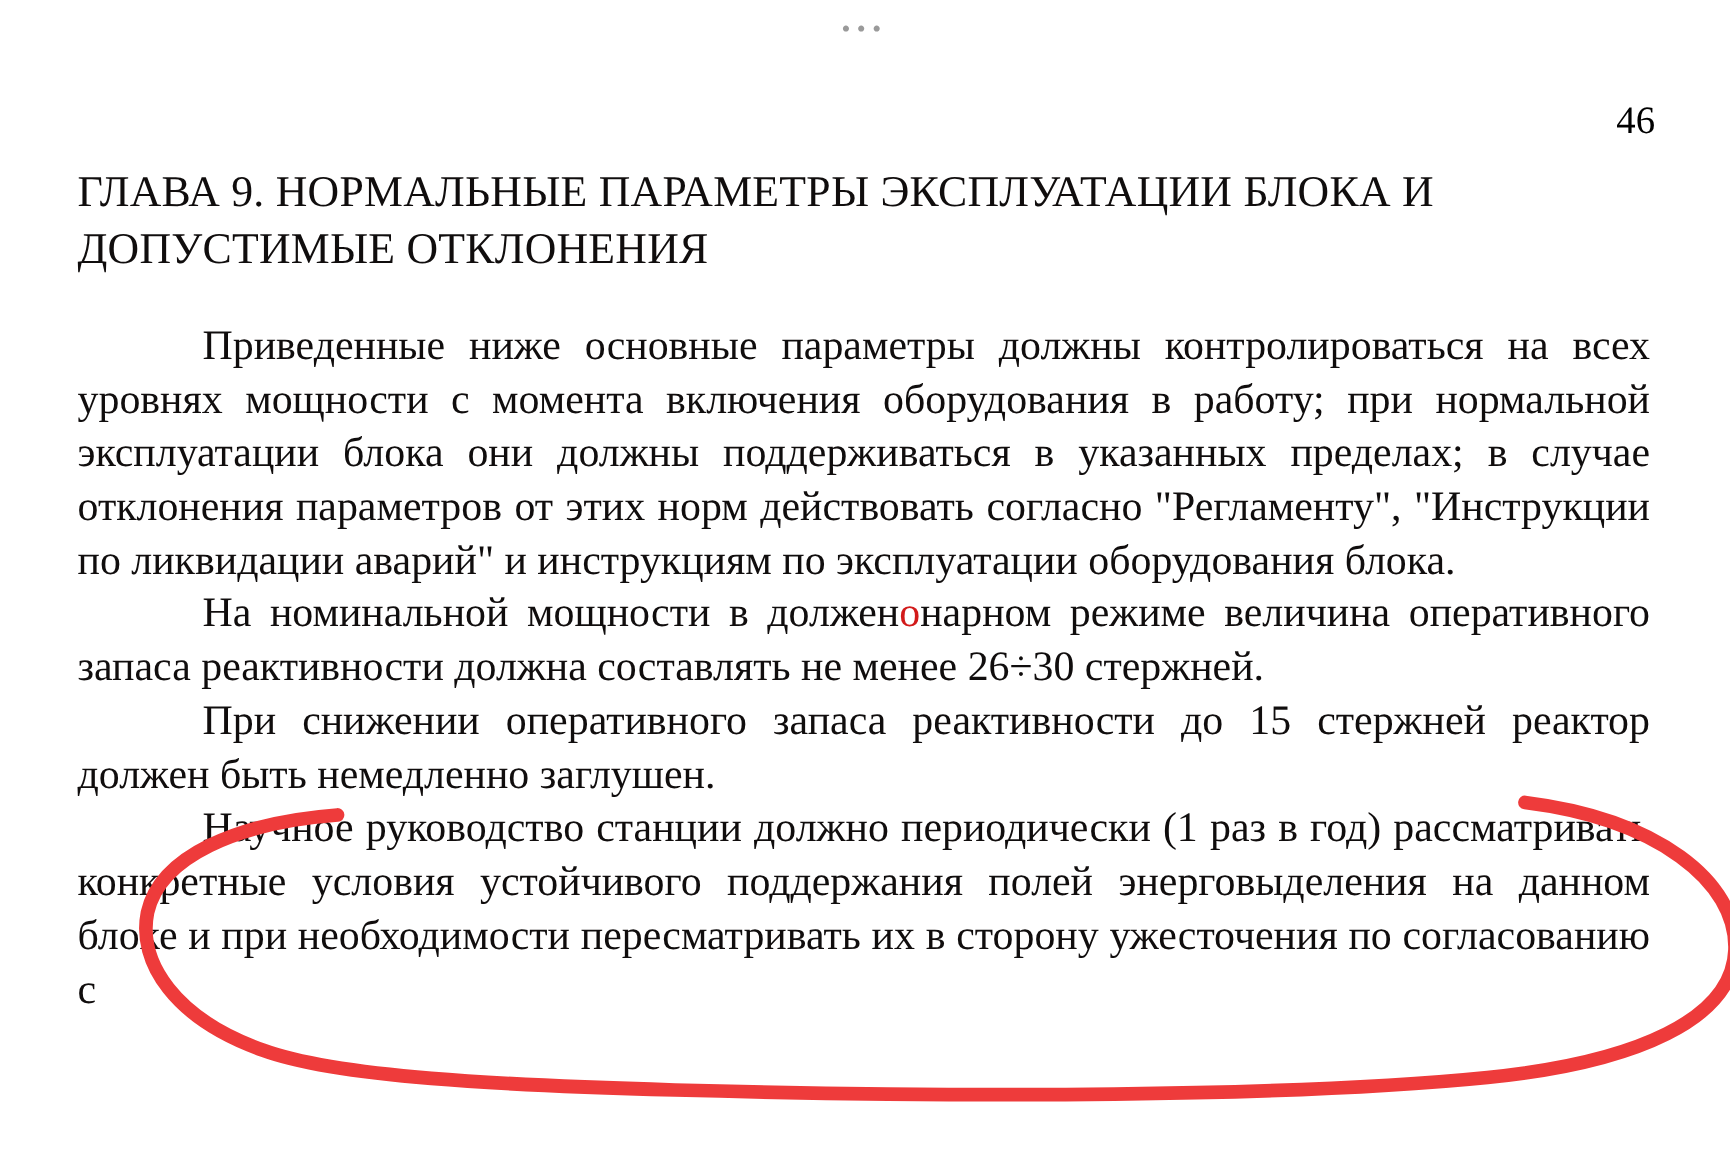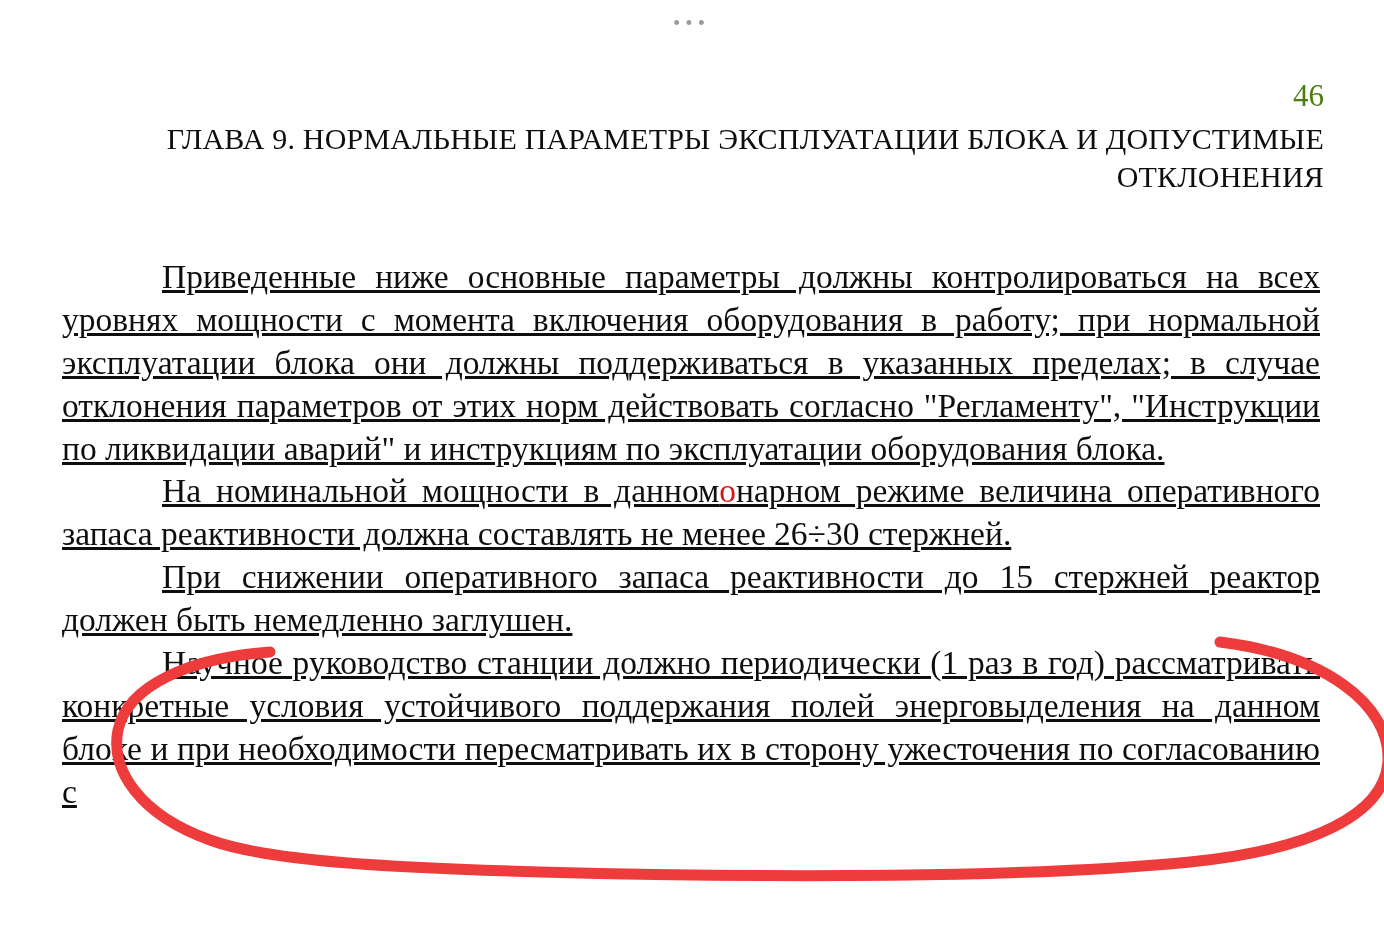--- a/index.html
+++ b/index.html
@@ -28,46 +28,45 @@
     color: #9a9a9a;
     font-family: "Liberation Sans", sans-serif;
     line-height: 10px;
     user-select: none;
   }
   .page-number {
     position: absolute;
     top: 78px;
     right: 60px;
     font-size: 31px;
-    color: #4d7c0f;
+    color: #000000;
   }
   .chapter-title {
     position: absolute;
-    top: 120px;
+    top: 132px;
     left: 62px;
     width: 1262px;
-    text-align: right;
-    font-size: 30px;
+    text-align: left;
+    font-size: 35px;
     line-height: 1.28;
     letter-spacing: 0.2px;
   }
   .body-text {
     position: absolute;
     top: 256px;
     left: 62px;
     width: 1258px;
     font-size: 33.5px;
     line-height: 1.28;
   }
   .para {
     margin: 0;
     text-align: justify;
     text-indent: 100px;
     text-justify: inter-word;
-    text-decoration: underline;
   }
   .para.last {
     text-align: justify;
   }
   .hl-red {
     color: #d21a1a;
   }
   
   .annotation {
     position: absolute;
@@ -92,21 +91,21 @@
 <div id="page">
 
   <div class="dots">•••</div>
 
   <div class="page-number">46</div>
 
   <div class="chapter-title">ГЛАВА 9. НОРМАЛЬНЫЕ ПАРАМЕТРЫ ЭКСПЛУАТАЦИИ БЛОКА И ДОПУСТИМЫЕ ОТКЛОНЕНИЯ</div>
 
   <div class="body-text">
     <p class="para">Приведенные ниже основные параметры должны контролироваться на всех уровнях мощности с момента включения оборудования в работу; при нормальной эксплуатации блока они должны поддерживаться в указанных пределах; в случае отклонения параметров от этих норм действовать согласно "Регламенту", "Инструкции по ликвидации аварий" и инструкциям по эксплуатации оборудования блока.</p>
-    <p class="para"><span>На номинальной мощности в данном</span><span class="hl-red">о</span><span>нарном режиме величина оперативного запаса реактивности должна составлять не менее 26÷30 стержней.</span></p>
+    <p class="para"><span>На номинальной мощности в должен</span><span class="hl-red">о</span><span>нарном режиме величина оперативного запаса реактивности должна составлять не менее 26÷30 стержней.</span></p>
     <p class="para">При снижении оперативного запаса реактивности до 15 стержней реактор должен быть немедленно заглушен.</p>
     <p class="para last">Научное руководство станции должно периодически (1 раз в год) рассматривать конкретные условия устойчивого поддержания полей энерговыделения на данном блоке и при необходимости пересматривать их в сторону ужесточения по согласованию с</p>
   </div>
 
   <svg class="annotation" viewBox="0 0 1330 330" preserveAspectRatio="none">
     <path d="M1150 42 C1255 55, 1320 105, 1318 160 C1316 215, 1240 250, 1120 262 C960 278, 700 278, 470 272 C330 268, 200 262, 140 240 C70 215, 40 170, 48 130 C58 85, 120 58, 200 52" fill="none" stroke="#ee3b3b" stroke-width="11" stroke-linecap="round"></path>
   </svg>
 
   <div class="fade-bottom"></div>
 </div>

